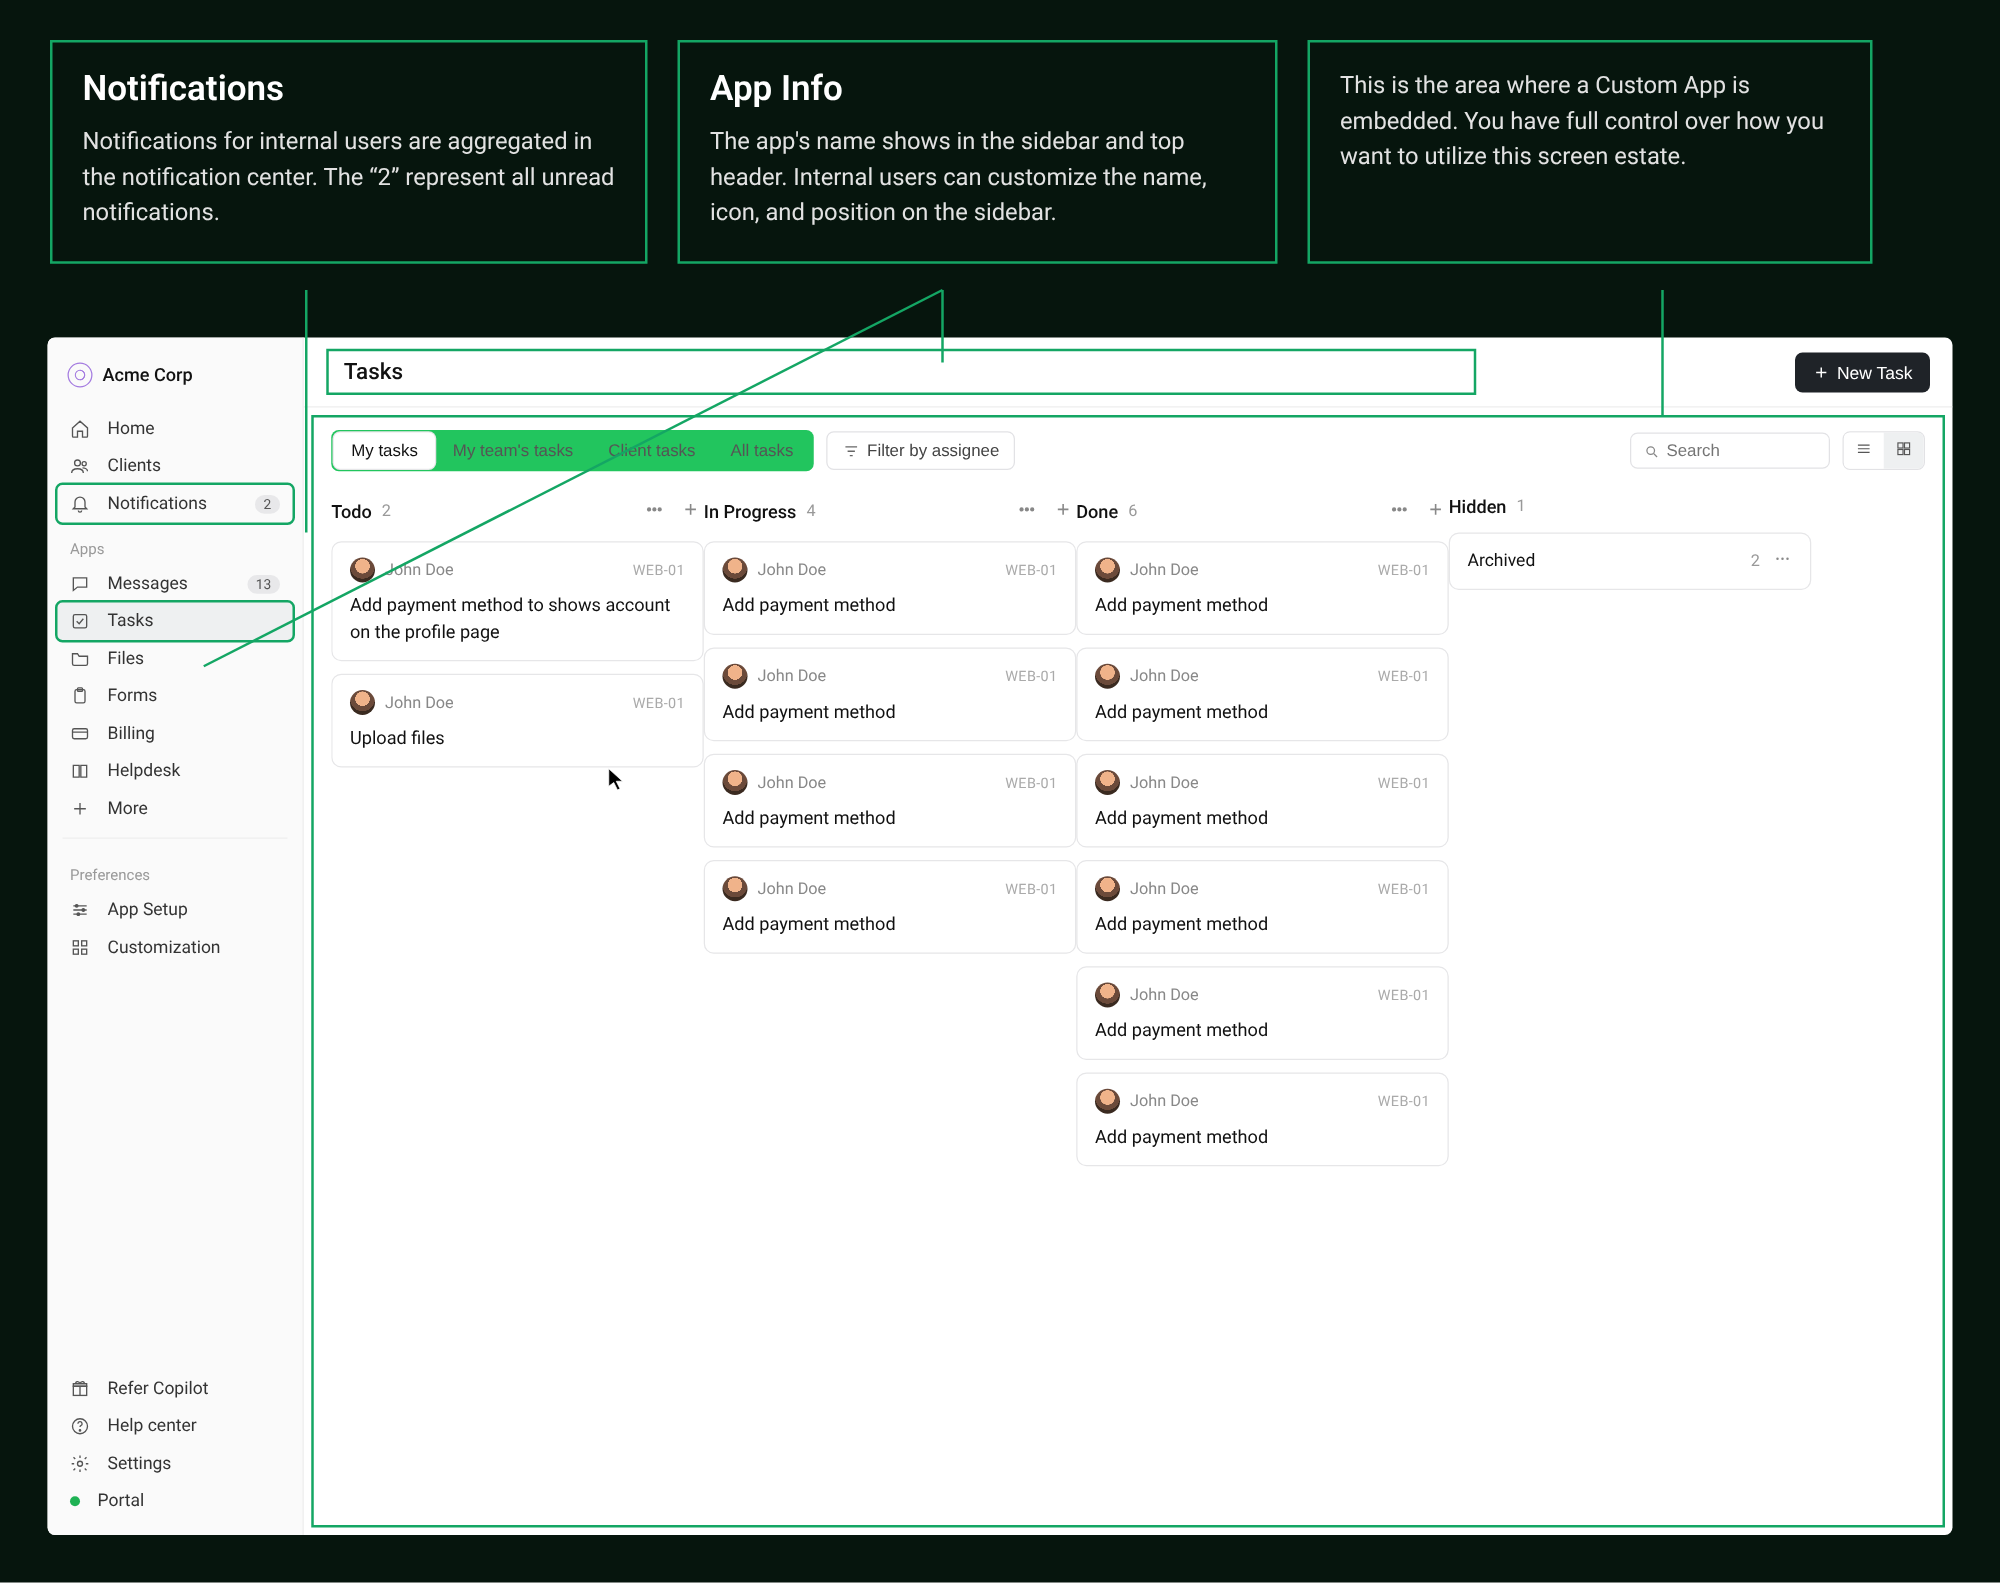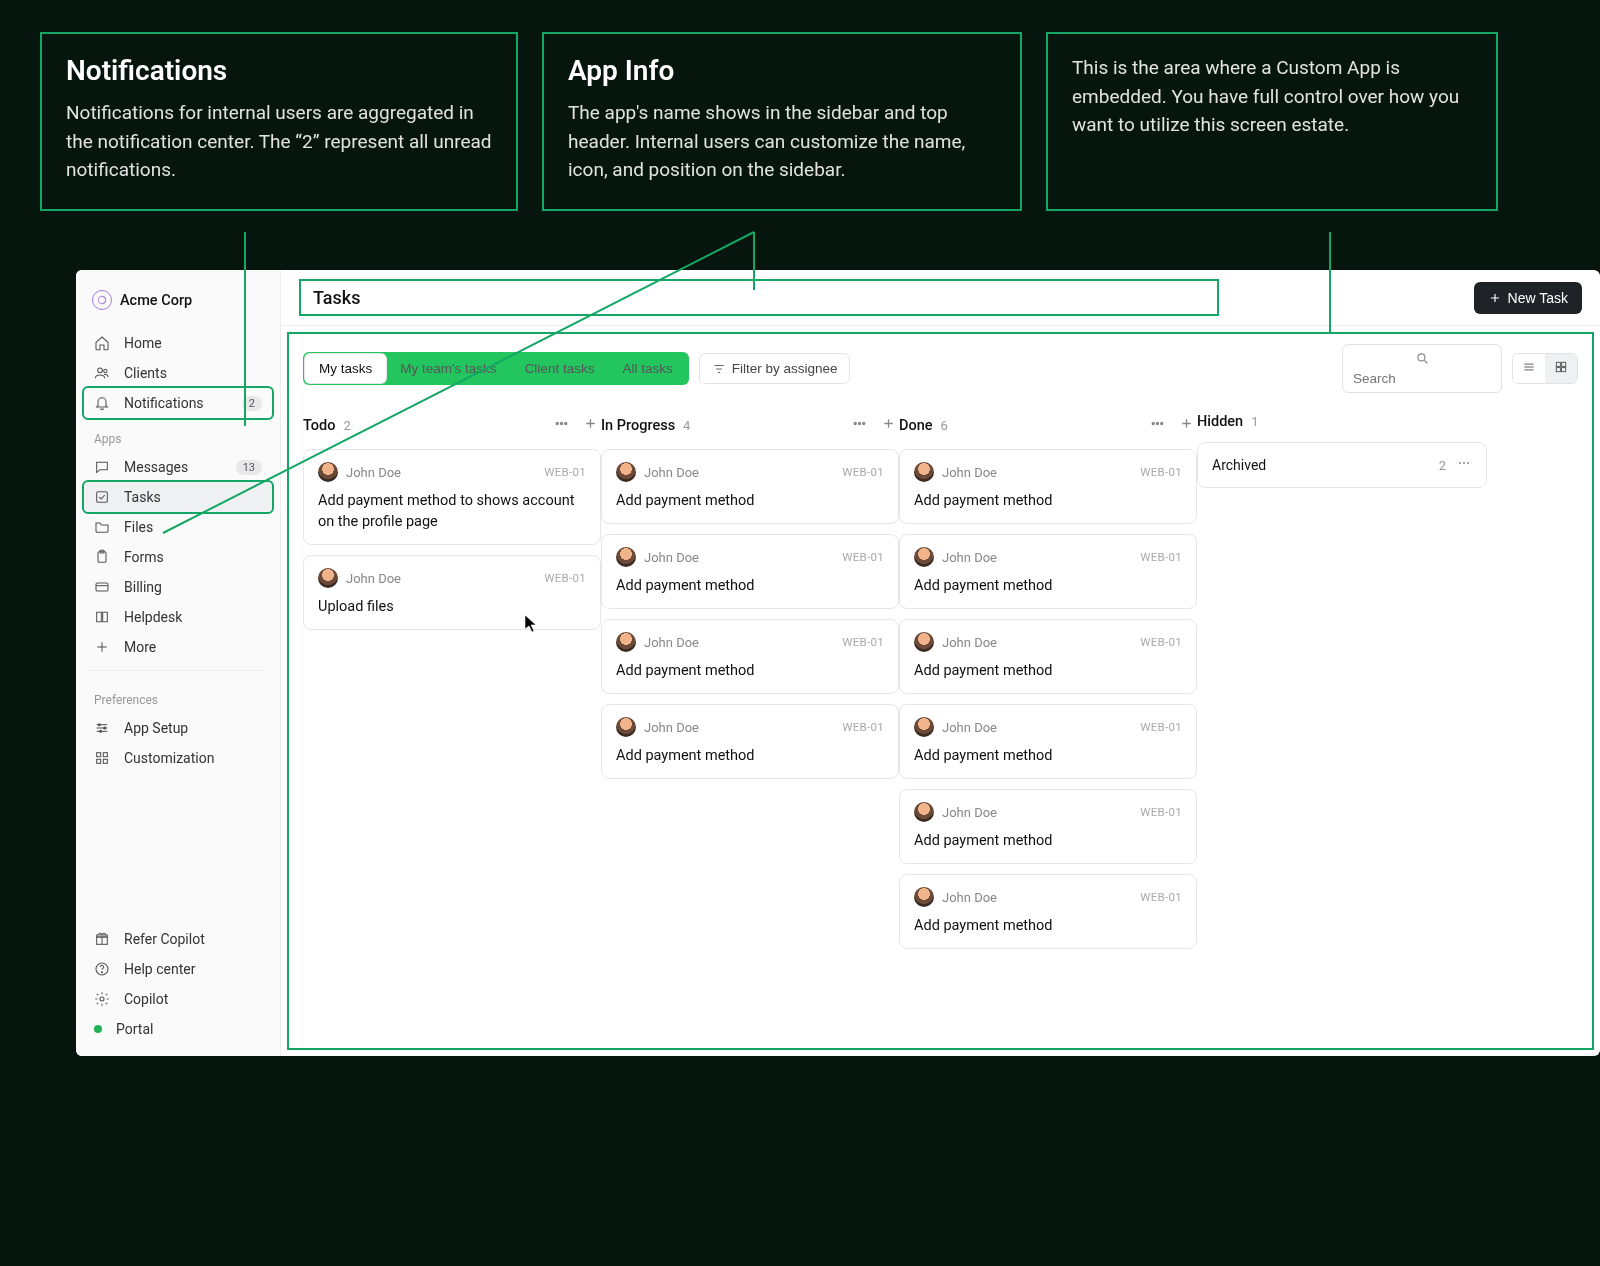--- a/index.html
+++ b/index.html
@@ -33,26 +33,25 @@
 .callout h2 { font-size: 28px; font-weight: 600; margin-bottom: 12px; color: #fff; }
 .callout p { font-size: 19px; line-height: 1.5; color: #e2e2e2; }
 
 .leaders { position: absolute; pointer-events: none; z-index: 5; }
 
 .app-window {
   position: absolute;
   top: 270px;
   left: 38px;
   width: 1524px;
-  height: 786px;
+  height: 958px;
   background: #fff;
   border-radius: 6px;
   display: flex;
   overflow: hidden;
-  margin-left: 38px;
 }
 
 
 .sidebar {
   width: 205px;
   background: #fafafa;
   border-right: 1px solid #eee;
   display: flex;
   flex-direction: column;
   padding: 12px 8px;
@@ -123,21 +122,21 @@
 }
 .tab.selected { background: #fff; color: #111; box-shadow: 0 0 0 1px #e6e6e8; }
 .filter-btn {
   border: 1px solid #e2e2e5; background: #fff; padding: 7px 12px;
   border-radius: 6px; font-size: 13.5px; color: #444;
   display: flex; align-items: center; gap: 6px; cursor: pointer;
 }
 .controls-spacer { flex: 1; }
 .search-box {
   border: 1px solid #e2e2e5; border-radius: 6px; padding: 6px 10px;
-  display: flex; align-items: center; gap: 6px; width: 160px; flex-direction: column;
+  display: flex; align-items: center; gap: 6px; width: 160px;
 }
 .search-box input { border: none; outline: none; font-size: 13.5px; width: 100%; }
 .view-toggle { display: flex; border: 1px solid #e2e2e5; border-radius: 6px; overflow: hidden; }
 .view-btn { padding: 6px 9px; background: #fff; border: none; cursor: pointer; }
 .view-btn.active { background: #eef0f1; }
 .view-btn svg { width: 14px; height: 14px; stroke: #555; fill: none; stroke-width: 1.6; }
 
 .board { display: flex; align-items: flex-start; overflow-x: auto; }
 .col { width: 298px; flex-shrink: 0; }
 .col.hidden-col { width: 290px; }
@@ -362,21 +361,21 @@
         </span>
       <span class="nav-label">Help center</span>
     </div>
     <div class="footer-item">
       <span class="nav-icon">
           <svg viewBox="0 0 24 24">
             <circle cx="12" cy="12" r="3"></circle>
             <path d="M12 2v3M12 19v3M4.2 4.2l2.1 2.1M17.7 17.7l2.1 2.1M2 12h3M19 12h3M4.2 19.8l2.1-2.1M17.7 6.3l2.1-2.1"></path>
           </svg>
         </span>
-      <span class="nav-label">Copilot</span>
+      <span class="nav-label">Settings</span>
     </div>
     <div class="footer-item">
       <span class="portal-dot"></span>
       <span class="nav-label">Portal</span>
     </div>
   </aside>
 
   <main class="main">
     <div class="topbar">
       <div class="topbar-title-wrap">

